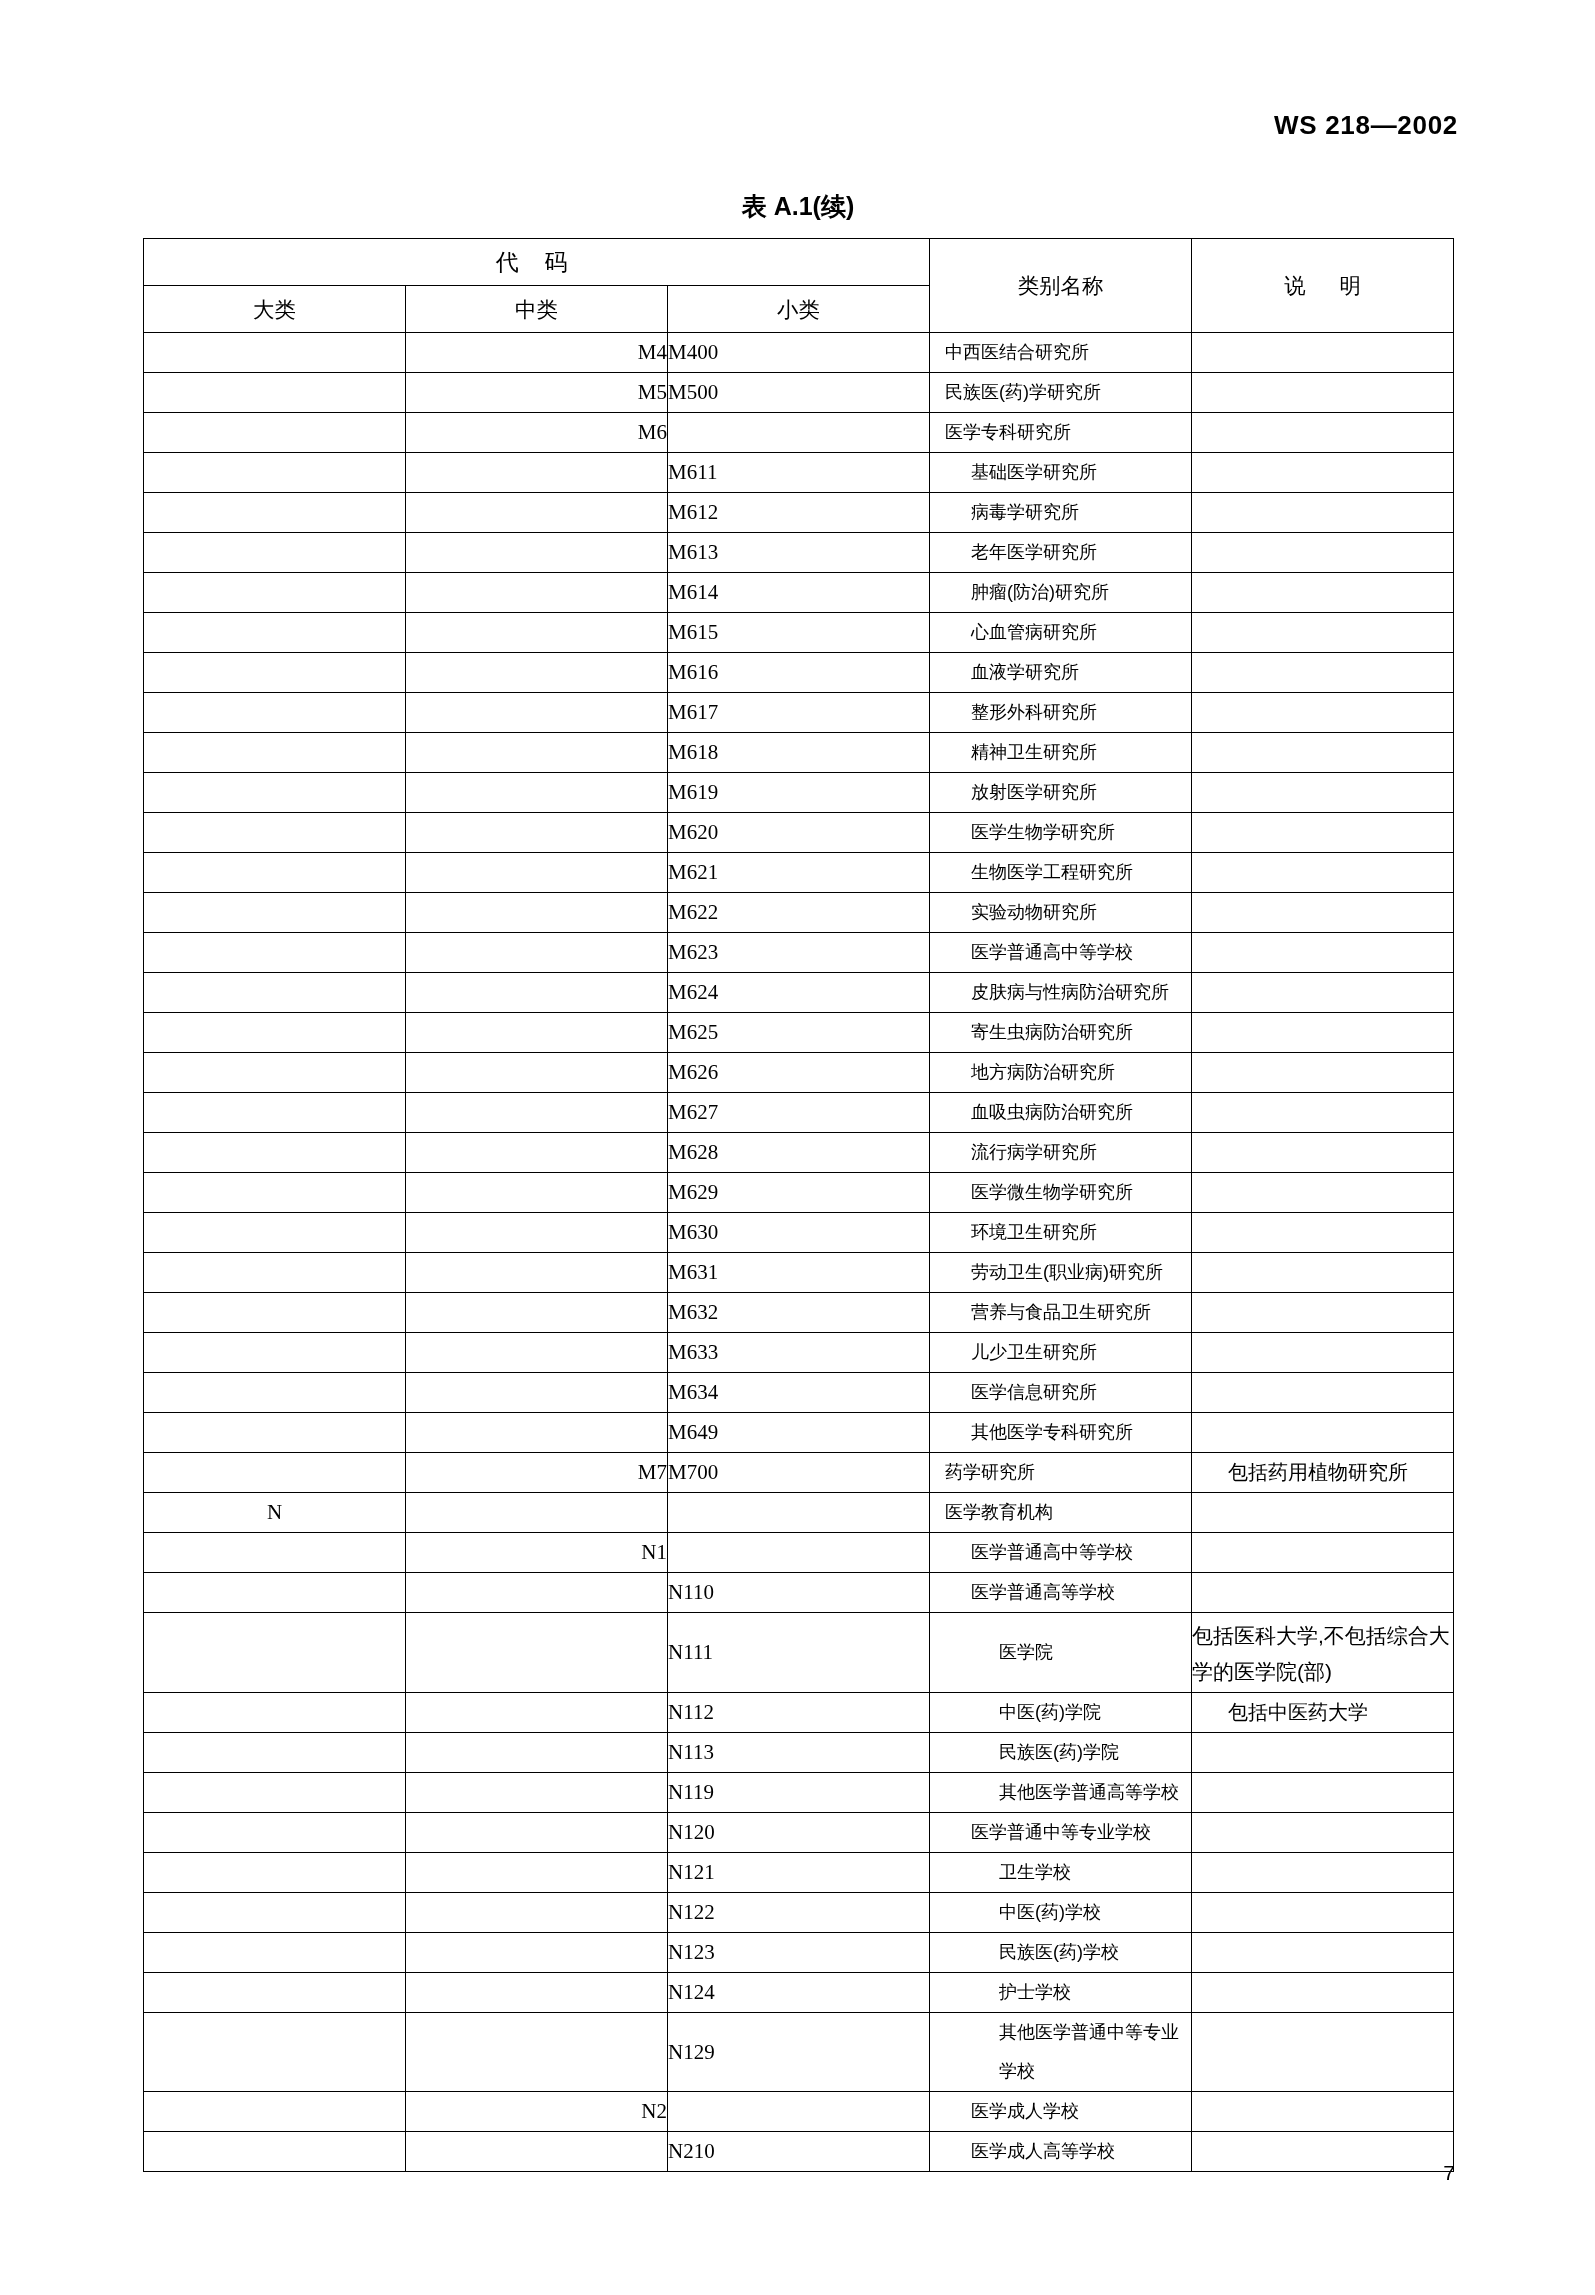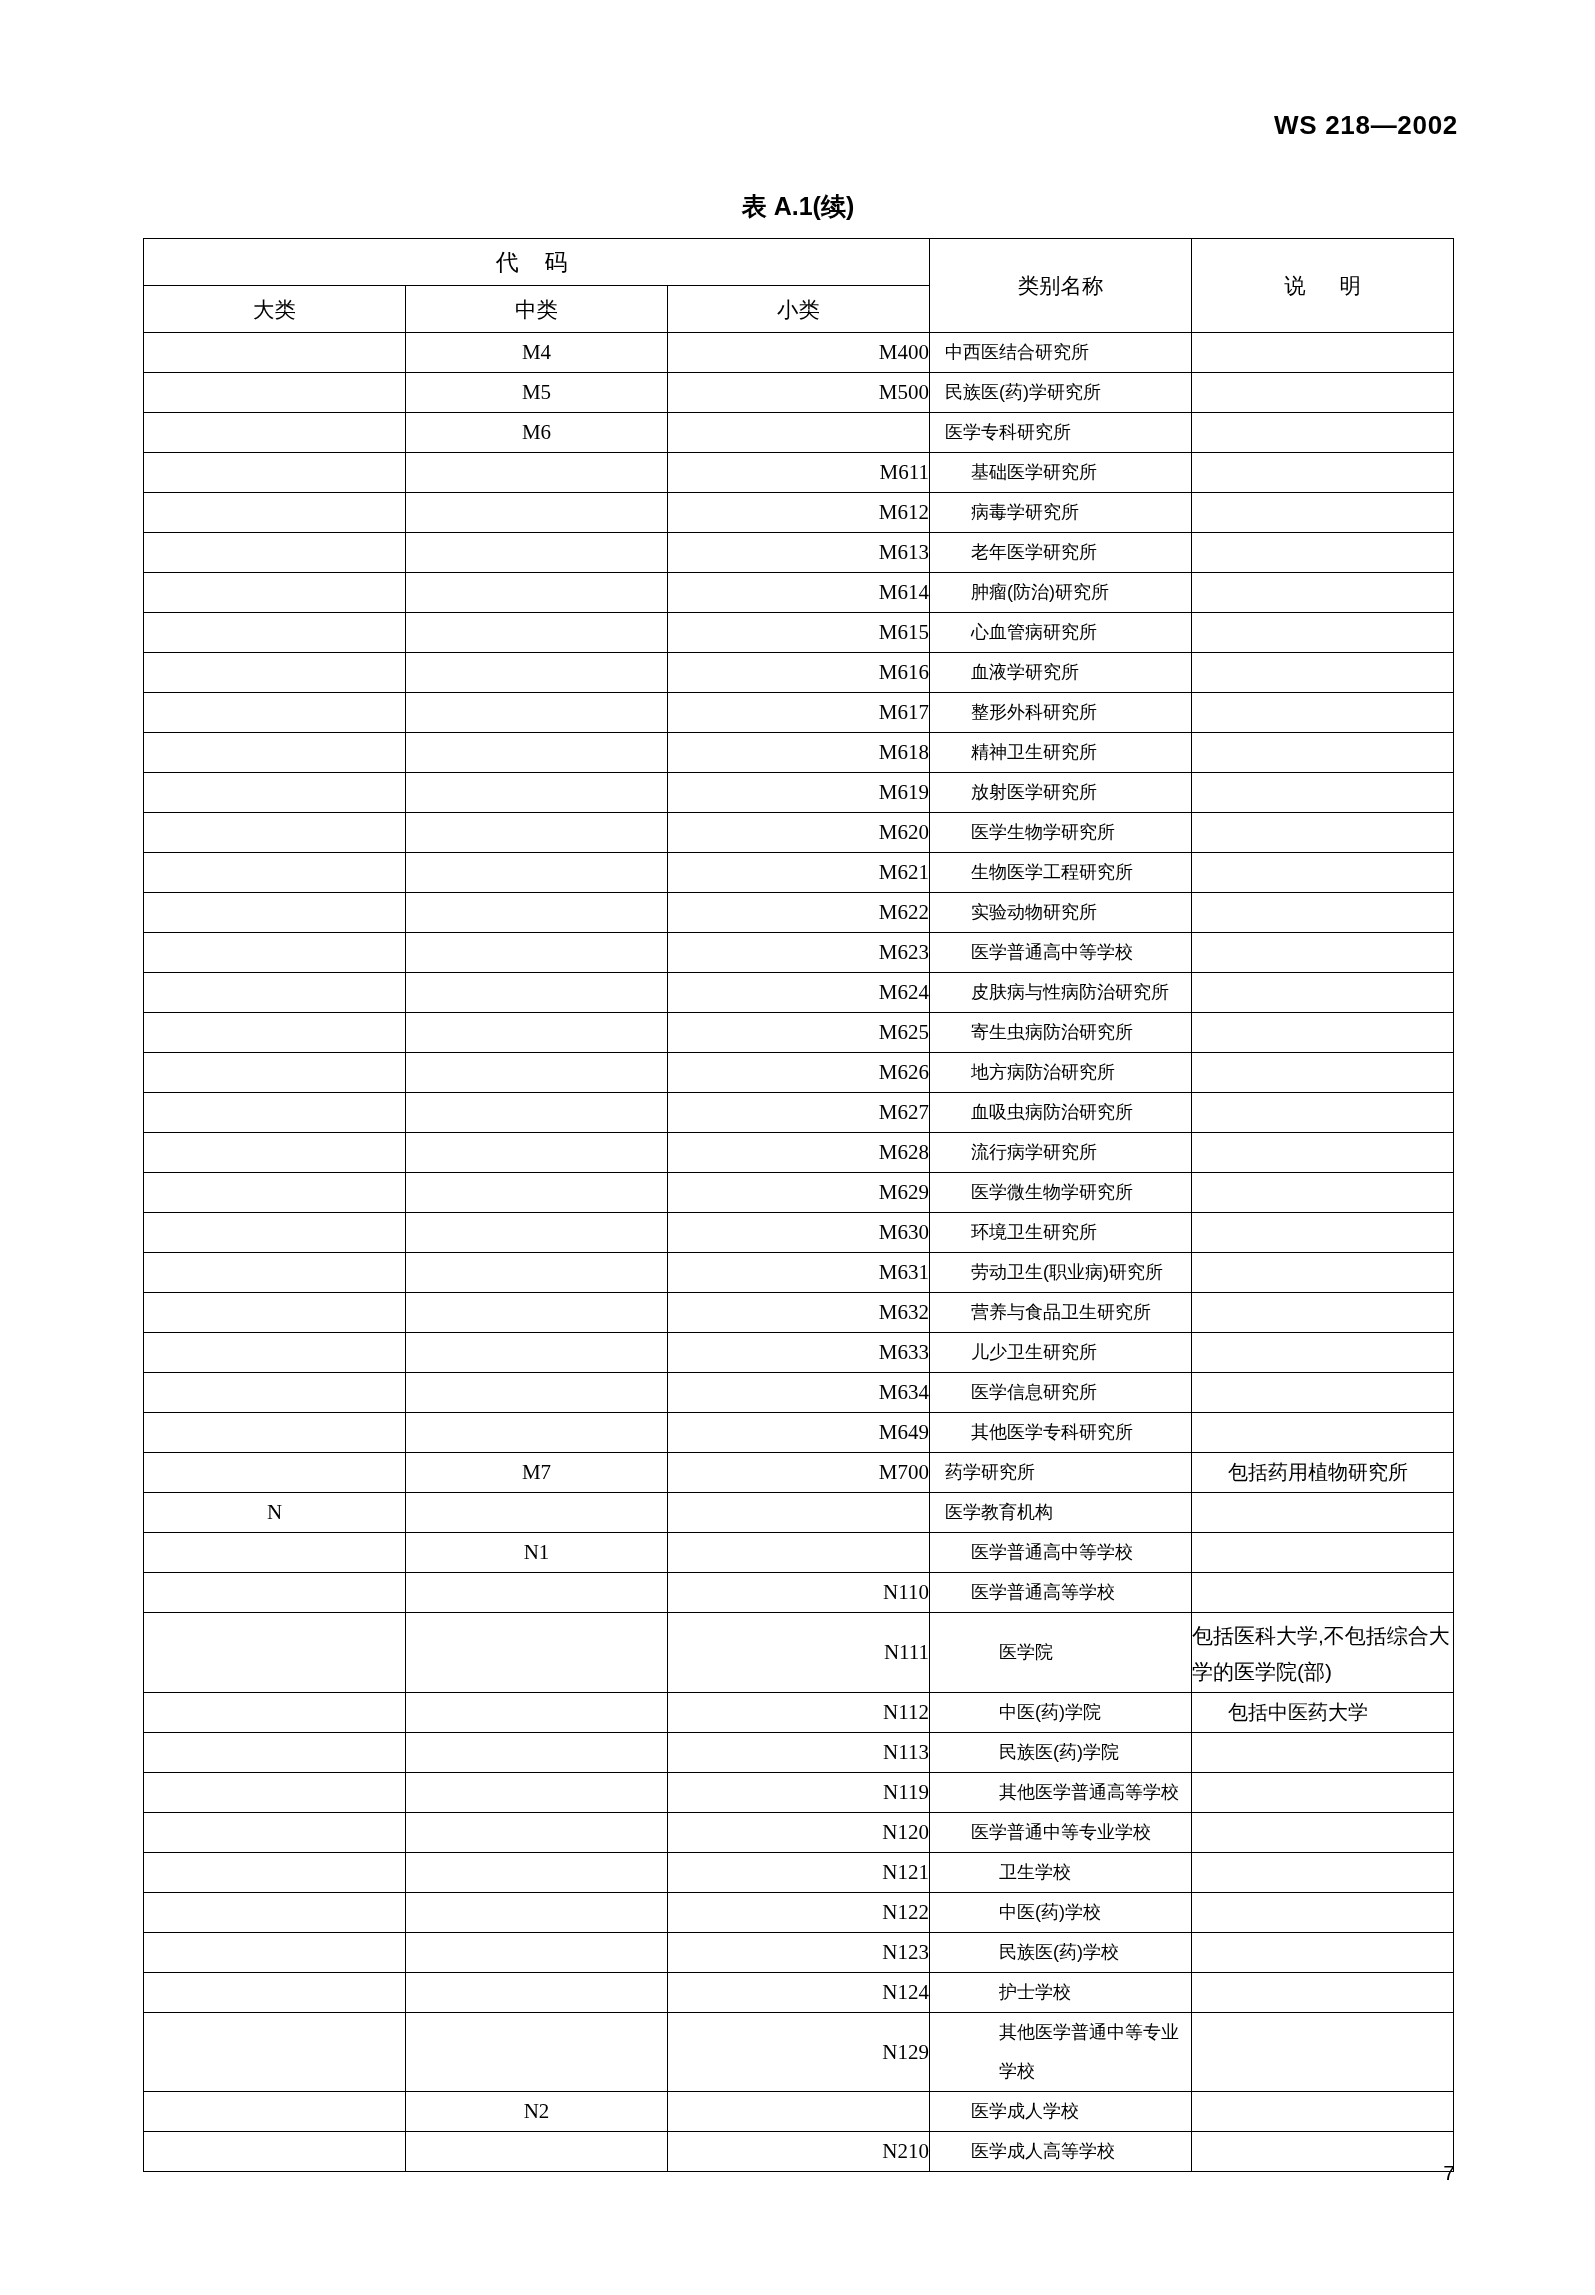--- a/index.html
+++ b/index.html
@@ -87,22 +87,22 @@
   
   tbody tr td {
     border-top: none;
     border-bottom: none;
     font-size: 21px;
     height: 39px;
     line-height: 39px;
   }
   tbody tr:first-child td { border-top: 1.4px solid #000; }
   td.c-major { text-align: center; width: 121px; }
-  td.c-mid   { text-align: center; width: 135px; }
-  td.c-minor { text-align: right; width: 135px; }
+  td.c-mid   { text-align: right; width: 135px; }
+  td.c-minor { text-align: left; width: 135px; }
   td.c-name  { width: 531px; padding-left: 0; font-family: "Liberation Sans", "DejaVu Sans", sans-serif; }
   td.c-desc  { width: 390px; padding-left: 12.4px; font-family: "Liberation Sans", "DejaVu Sans", sans-serif; }
   .name-t {
     display: block;
     font-family: "Liberation Sans", "DejaVu Sans", sans-serif;
     font-size: 18px;
   }
   .ind0 { padding-left: 15px; }
   .ind1 { padding-left: 41px; }
   .ind2 { padding-left: 69px; }

